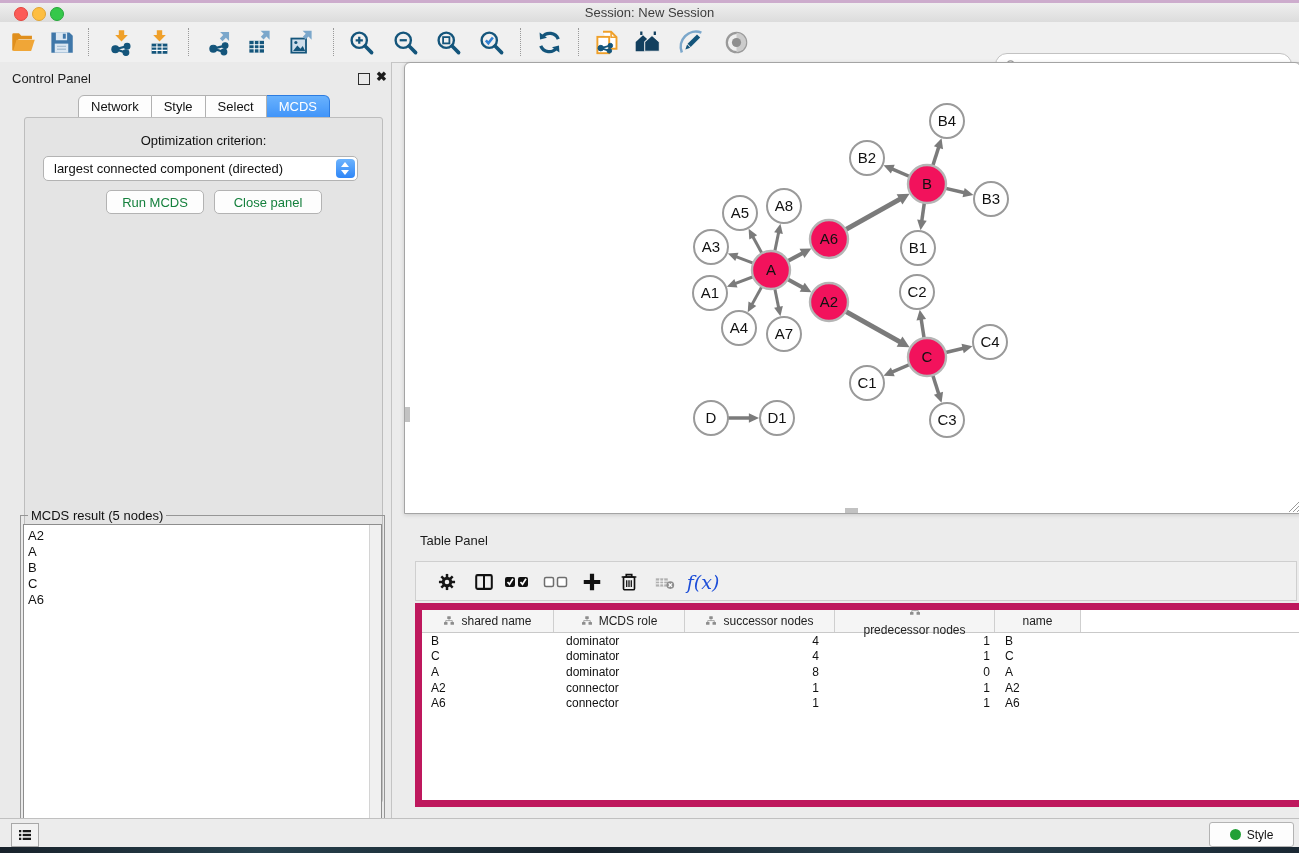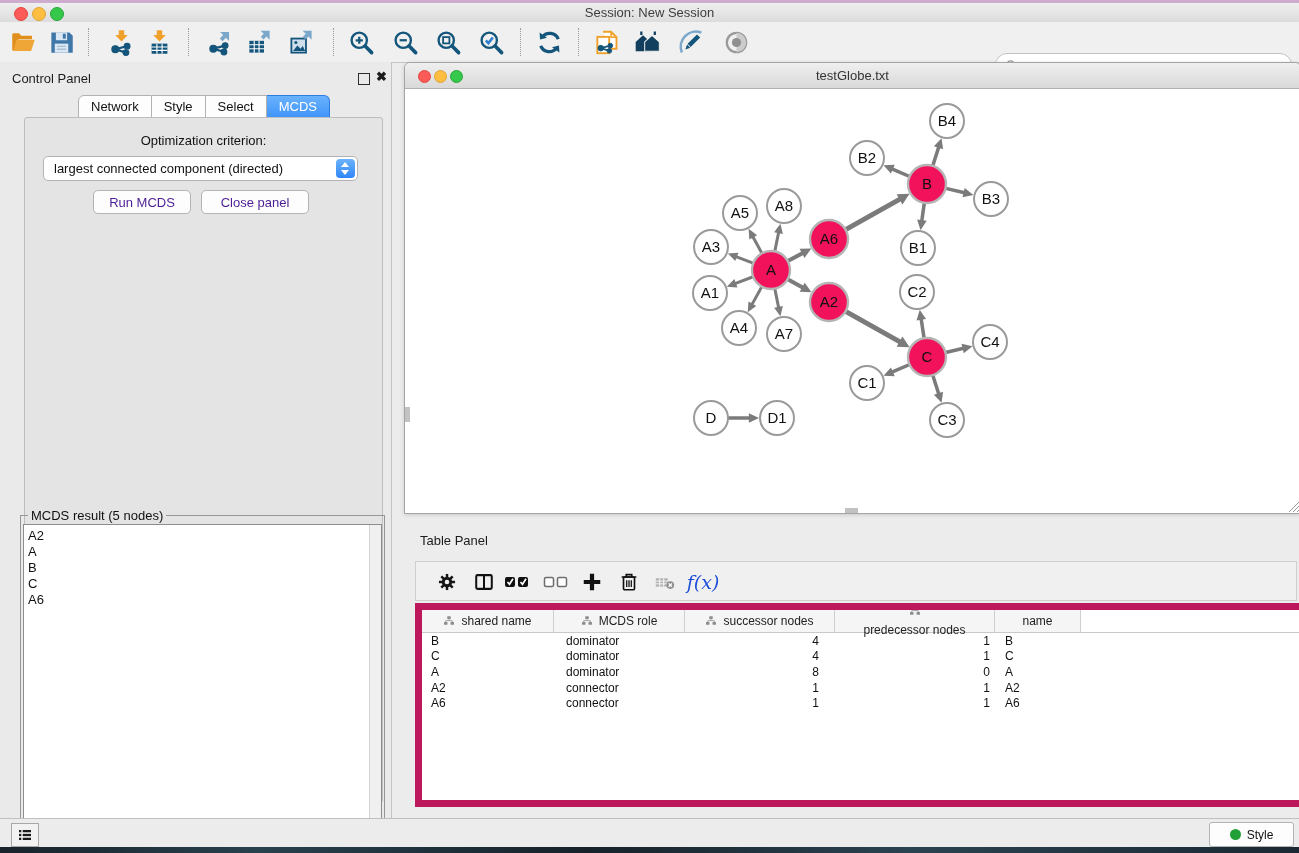--- a/index.html
+++ b/index.html
@@ -44,21 +44,21 @@
   #opt-label{left:0;top:15px;width:357px;text-align:center;font-size:13px;color:#111;}
   #criterion-select{left:18px;top:38px;width:313px;height:23px;background:#fff;border:1px solid #b3b3b3;
     border-radius:5px;display:flex;align-items:center;}
   #criterion-select .val{flex:1;font-size:13px;color:#111;padding-left:10px;white-space:nowrap;overflow:hidden;}
   #criterion-select .stepper{width:19px;height:19px;margin-right:2px;border-radius:4px;
     background:linear-gradient(#6cb3fd,#2f86f7);position:relative;flex:0 0 auto;}
   .stepper .up,.stepper .dn{position:absolute;left:5px;width:0;height:0;border-left:4.5px solid transparent;border-right:4.5px solid transparent;}
   .stepper .up{top:3px;border-bottom:5px solid #fff;}
   .stepper .dn{bottom:3px;border-top:5px solid #fff;}
   .cp-btn{top:72px;height:22px;background:#fdfdfd;border:1px solid #b3b3b3;border-radius:5px;
-    font-size:13px;color:#4c1d95;display:flex;align-items:center;justify-content:center;}
+    font-size:13px;color:#15803d;display:flex;align-items:center;justify-content:center;margin-left:13px;}
   #run-btn{left:68px;width:96px;}
   #closepanel-btn{left:176px;width:106px;}
   #result-fieldset{left:-6px;top:397px;width:363px;height:339px;border:1px solid #969696;}
   #result-legend{position:absolute;top:-8px;left:7px;background:#e4e4e4;padding:0 3px;font-size:13px;color:#111;}
   #result-list{position:absolute;left:2px;top:8px;right:2px;bottom:2px;background:#fff;border:1px solid #8d8d8d;overflow:hidden;}
   #result-scroll{position:absolute;right:0;top:0;width:11px;height:100%;background:#f0f0f0;border-left:1px solid #d4d4d4;}
   .result-item{font-size:13px;line-height:16px;padding-left:4px;color:#111;}
   #result-items{position:absolute;left:0;top:3px;right:12px;}
   
   #network-window{left:404px;top:62px;width:895px;height:450px;border:1px solid #a4a4a4;border-radius:6px 6px 0 0;
@@ -294,26 +294,20 @@
             <div class="result-item">C</div>
             <div class="result-item">A6</div>
           </div>
         <div id="result-scroll"></div>
       </div>
     </div>
   </div>
 </div>
 
 <div id="network-window" class="abs">
-  <div id="nw-titlebar" class="abs">
-    <span class="abs ntl red"></span>
-    <span class="abs ntl yellow"></span>
-    <span class="abs ntl green"></span>
-    <div class="title">testGlobe.txt</div>
-  </div>
   <div id="graph-canvas" class="abs">
     <svg id="graph-svg" width="893" height="423">
         <line x1="350.09314613130556" y1="186.99766621278644" x2="329.9831175467142" y2="194.5801360069766" stroke="#7b7b7b" stroke-width="3"></line>
         <polygon points="321.84255115508824,197.64952989234376 329.3488375009374,190.06347918765442 332.4887921652786,198.3911850365592" fill="#7b7b7b"></polygon>
         <line x1="350.12631600586514" y1="174.9150878022483" x2="330.9310213319647" y2="167.55689151058647" stroke="#7b7b7b" stroke-width="3"></line>
         <polygon points="322.8074301114369,164.44284820938415 333.4575827010312,163.7596573002248 330.27195219750234,172.06999774421305" fill="#7b7b7b"></polygon>
         <line x1="357.7876851705073" y1="195.8848206284555" x2="346.89816505573265" y2="215.6220758364846" stroke="#7b7b7b" stroke-width="3"></line>
         <polygon points="342.695392172404,223.2396016875177 343.48492170472474,212.59680397650237 351.2775630925632,216.89619232841324" fill="#7b7b7b"></polygon>
         <line x1="357.87787690253026" y1="166.06577365949113" x2="347.7565109824966" y2="147.45552019362276" stroke="#7b7b7b" stroke-width="3"></line>
         <polygon points="343.5998950443797,139.81271024289174 352.14353629501034,146.2079189322562 344.3250295638028,150.46008925975505" fill="#7b7b7b"></polygon>

